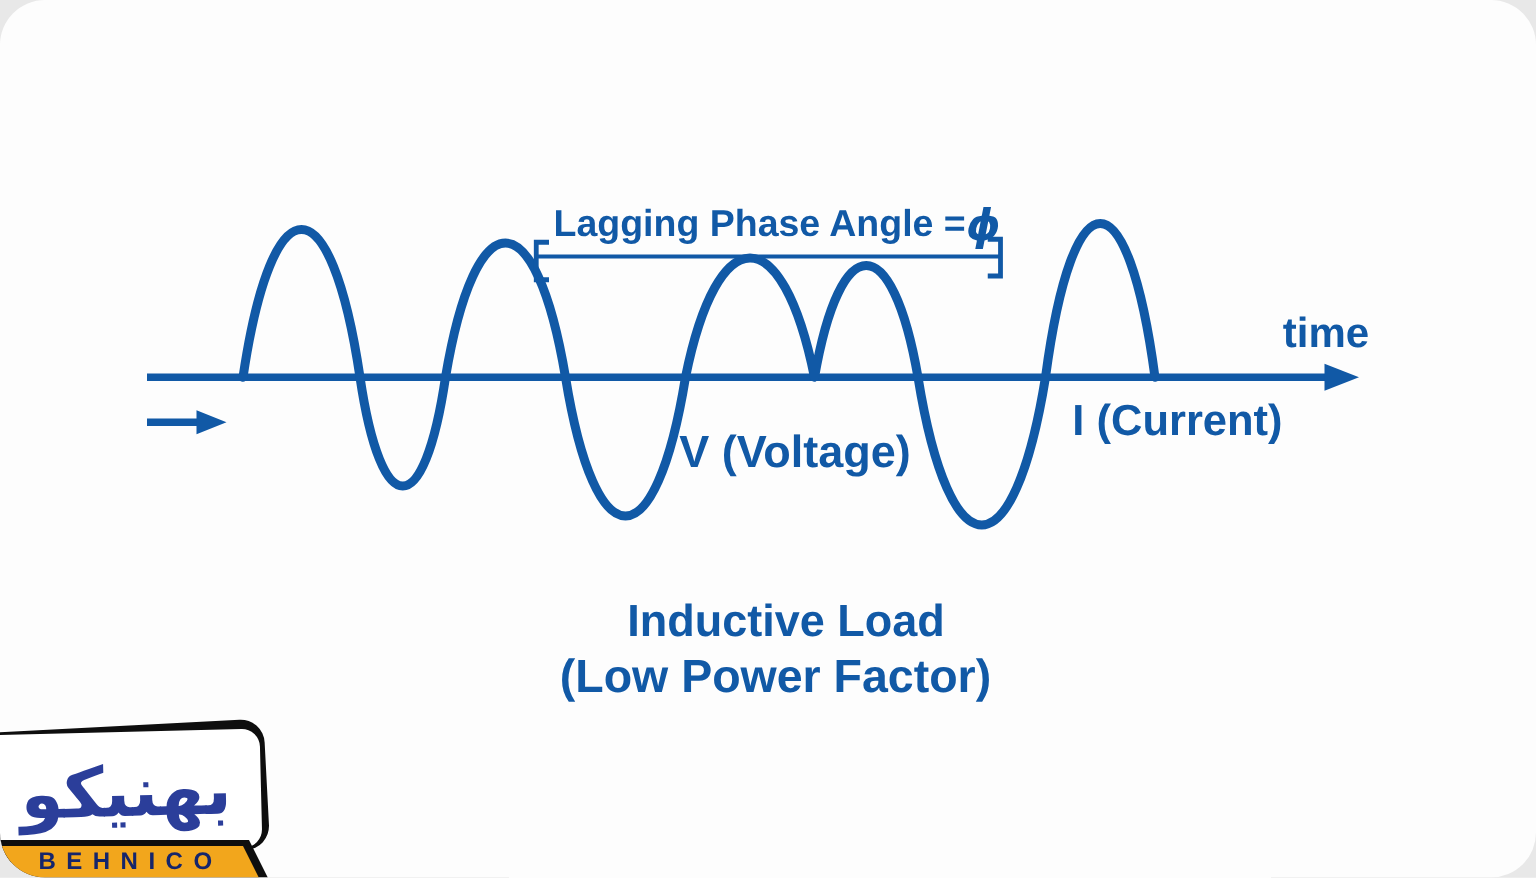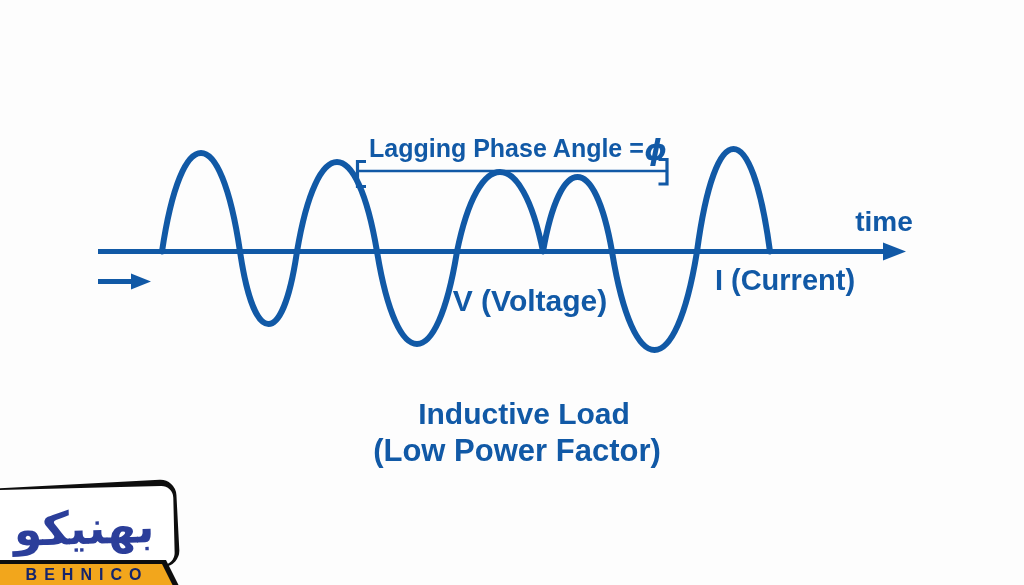--- a/index.html
+++ b/index.html
@@ -1,18 +1,18 @@
 <!DOCTYPE html>
 <html style="--blue: #1159a6; --indigo: #2b3e9a; --yellow: #f2a61c; --navy: #15256b; --black: #0e0e0e;"><head>
 <meta charset="utf-8">
 <style>
   html,body{margin:0;padding:0;background:#e8e8e8;}
   .stage{
     position:relative;width:1024px;height:585px;overflow:hidden;
-    background:#fdfdfd;font-family:"Liberation Sans",sans-serif;
+    background:#fdfdfd;font-family:"Liberation Sans",sans-serif;border-radius:30px;
   }
   svg.diagram{position:absolute;left:0;top:0;}
   .wave{fill:none;stroke:var(--blue);stroke-width:6;stroke-linecap:round;stroke-linejoin:round;}
   .axis{stroke:var(--blue);stroke-width:5;}
   .head{fill:var(--blue);stroke:none;}
   .bracket{fill:none;stroke:var(--blue);stroke-width:3.2;}
   .bline{stroke:var(--blue);stroke-width:2.6;}
   .lbl{fill:var(--blue);font-family:"Liberation Sans",sans-serif;font-weight:bold;}
   .t25{font-size:25px;}
   .t28{font-size:28px;}

